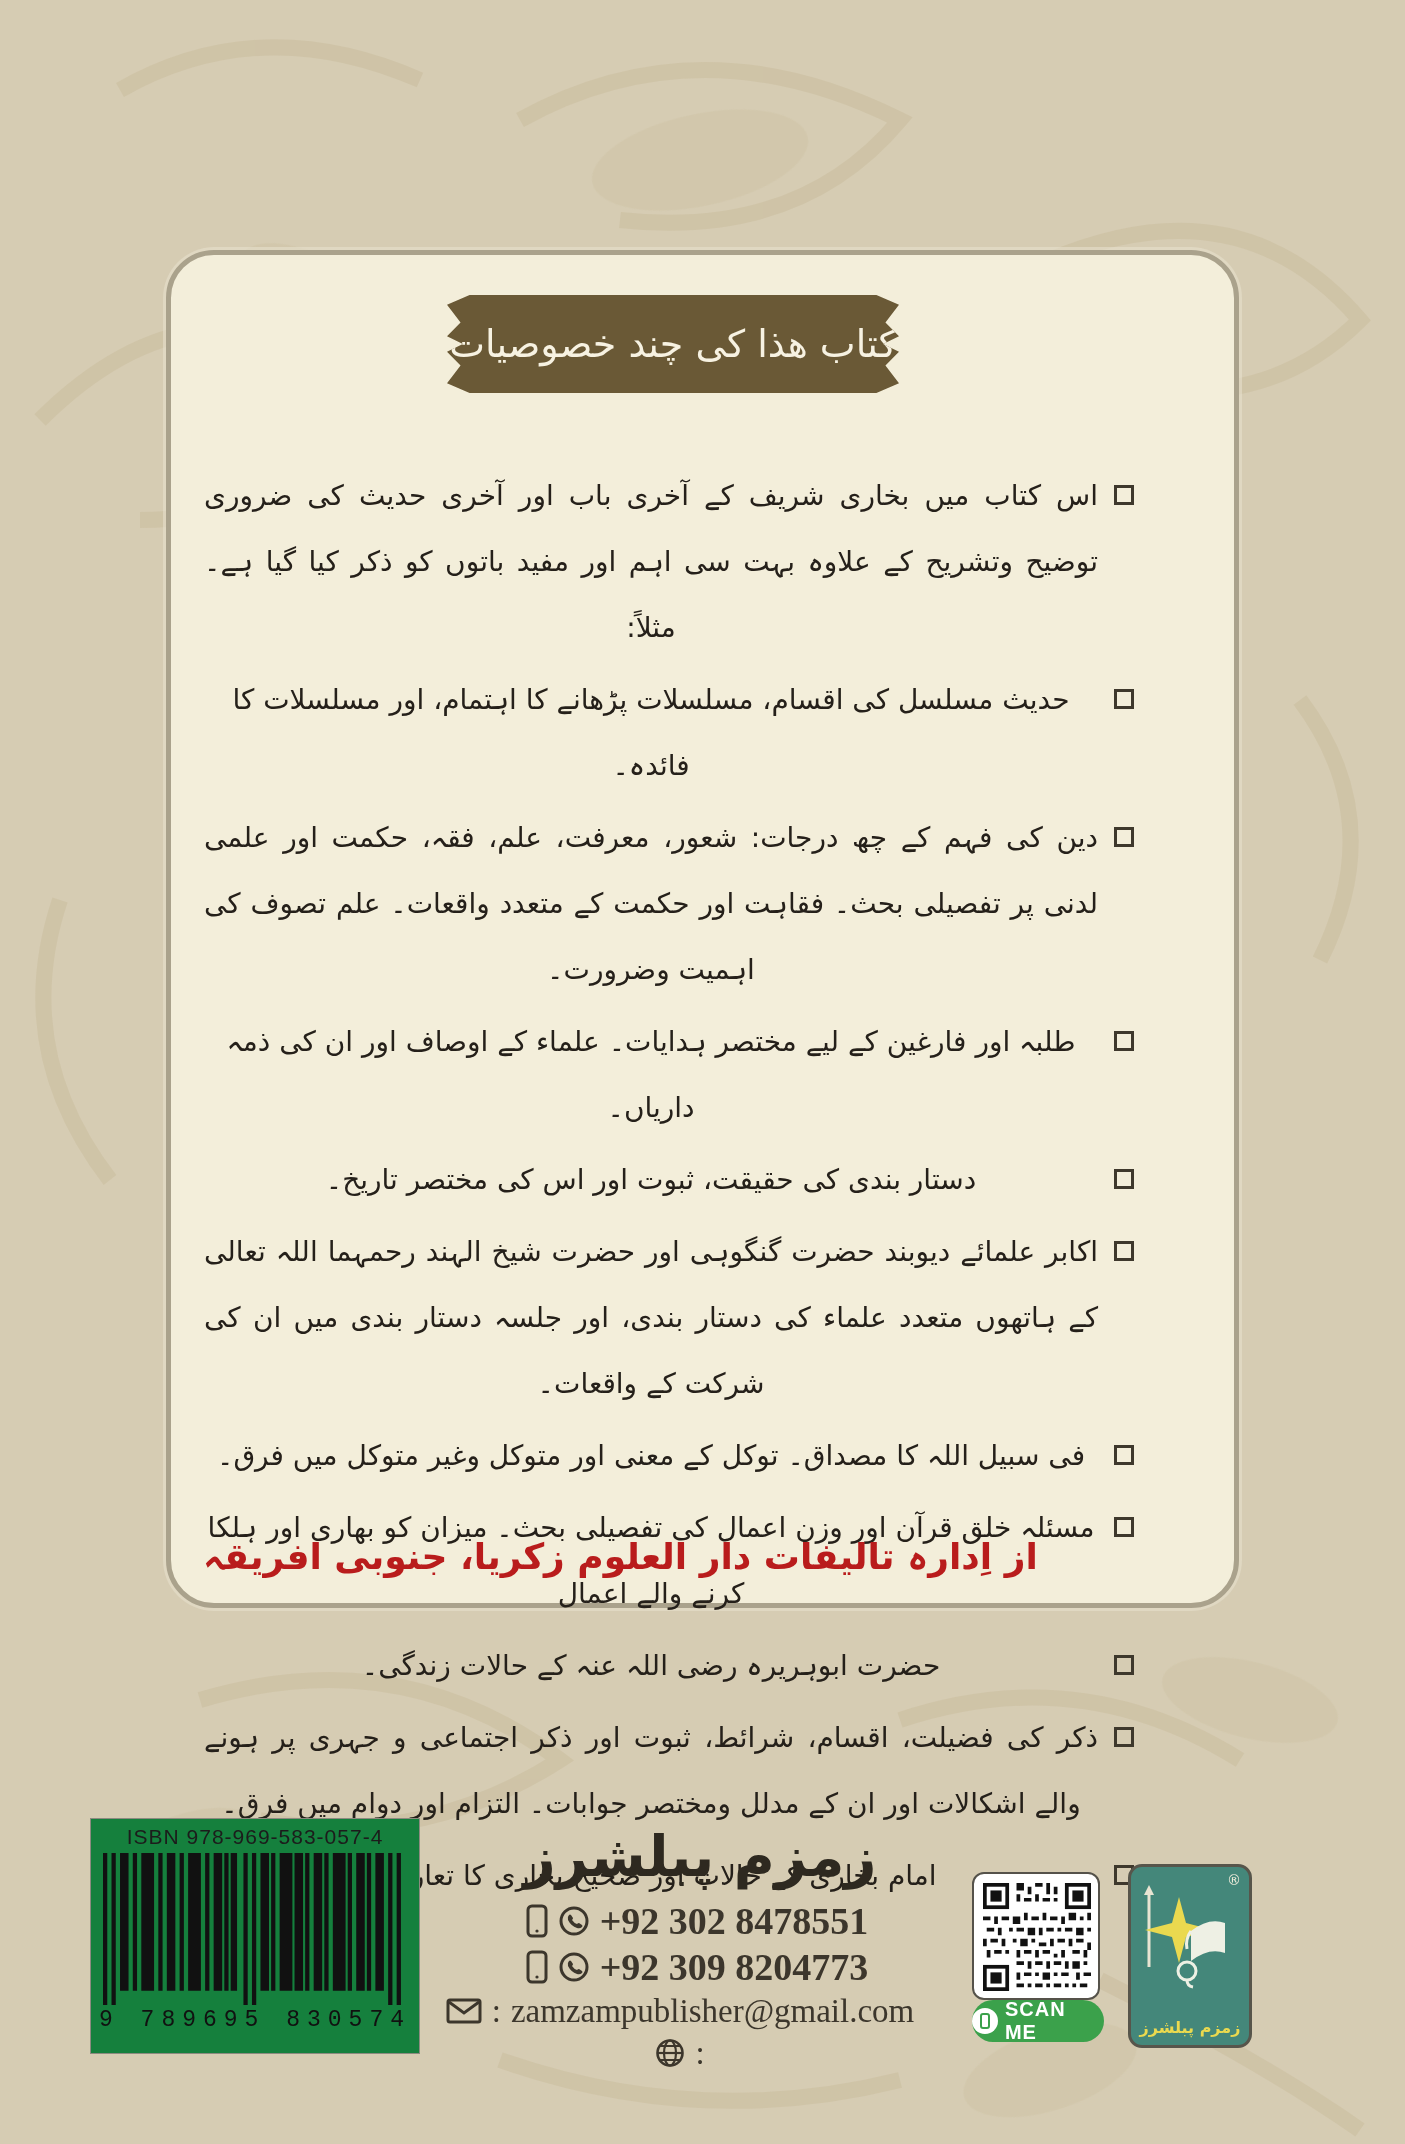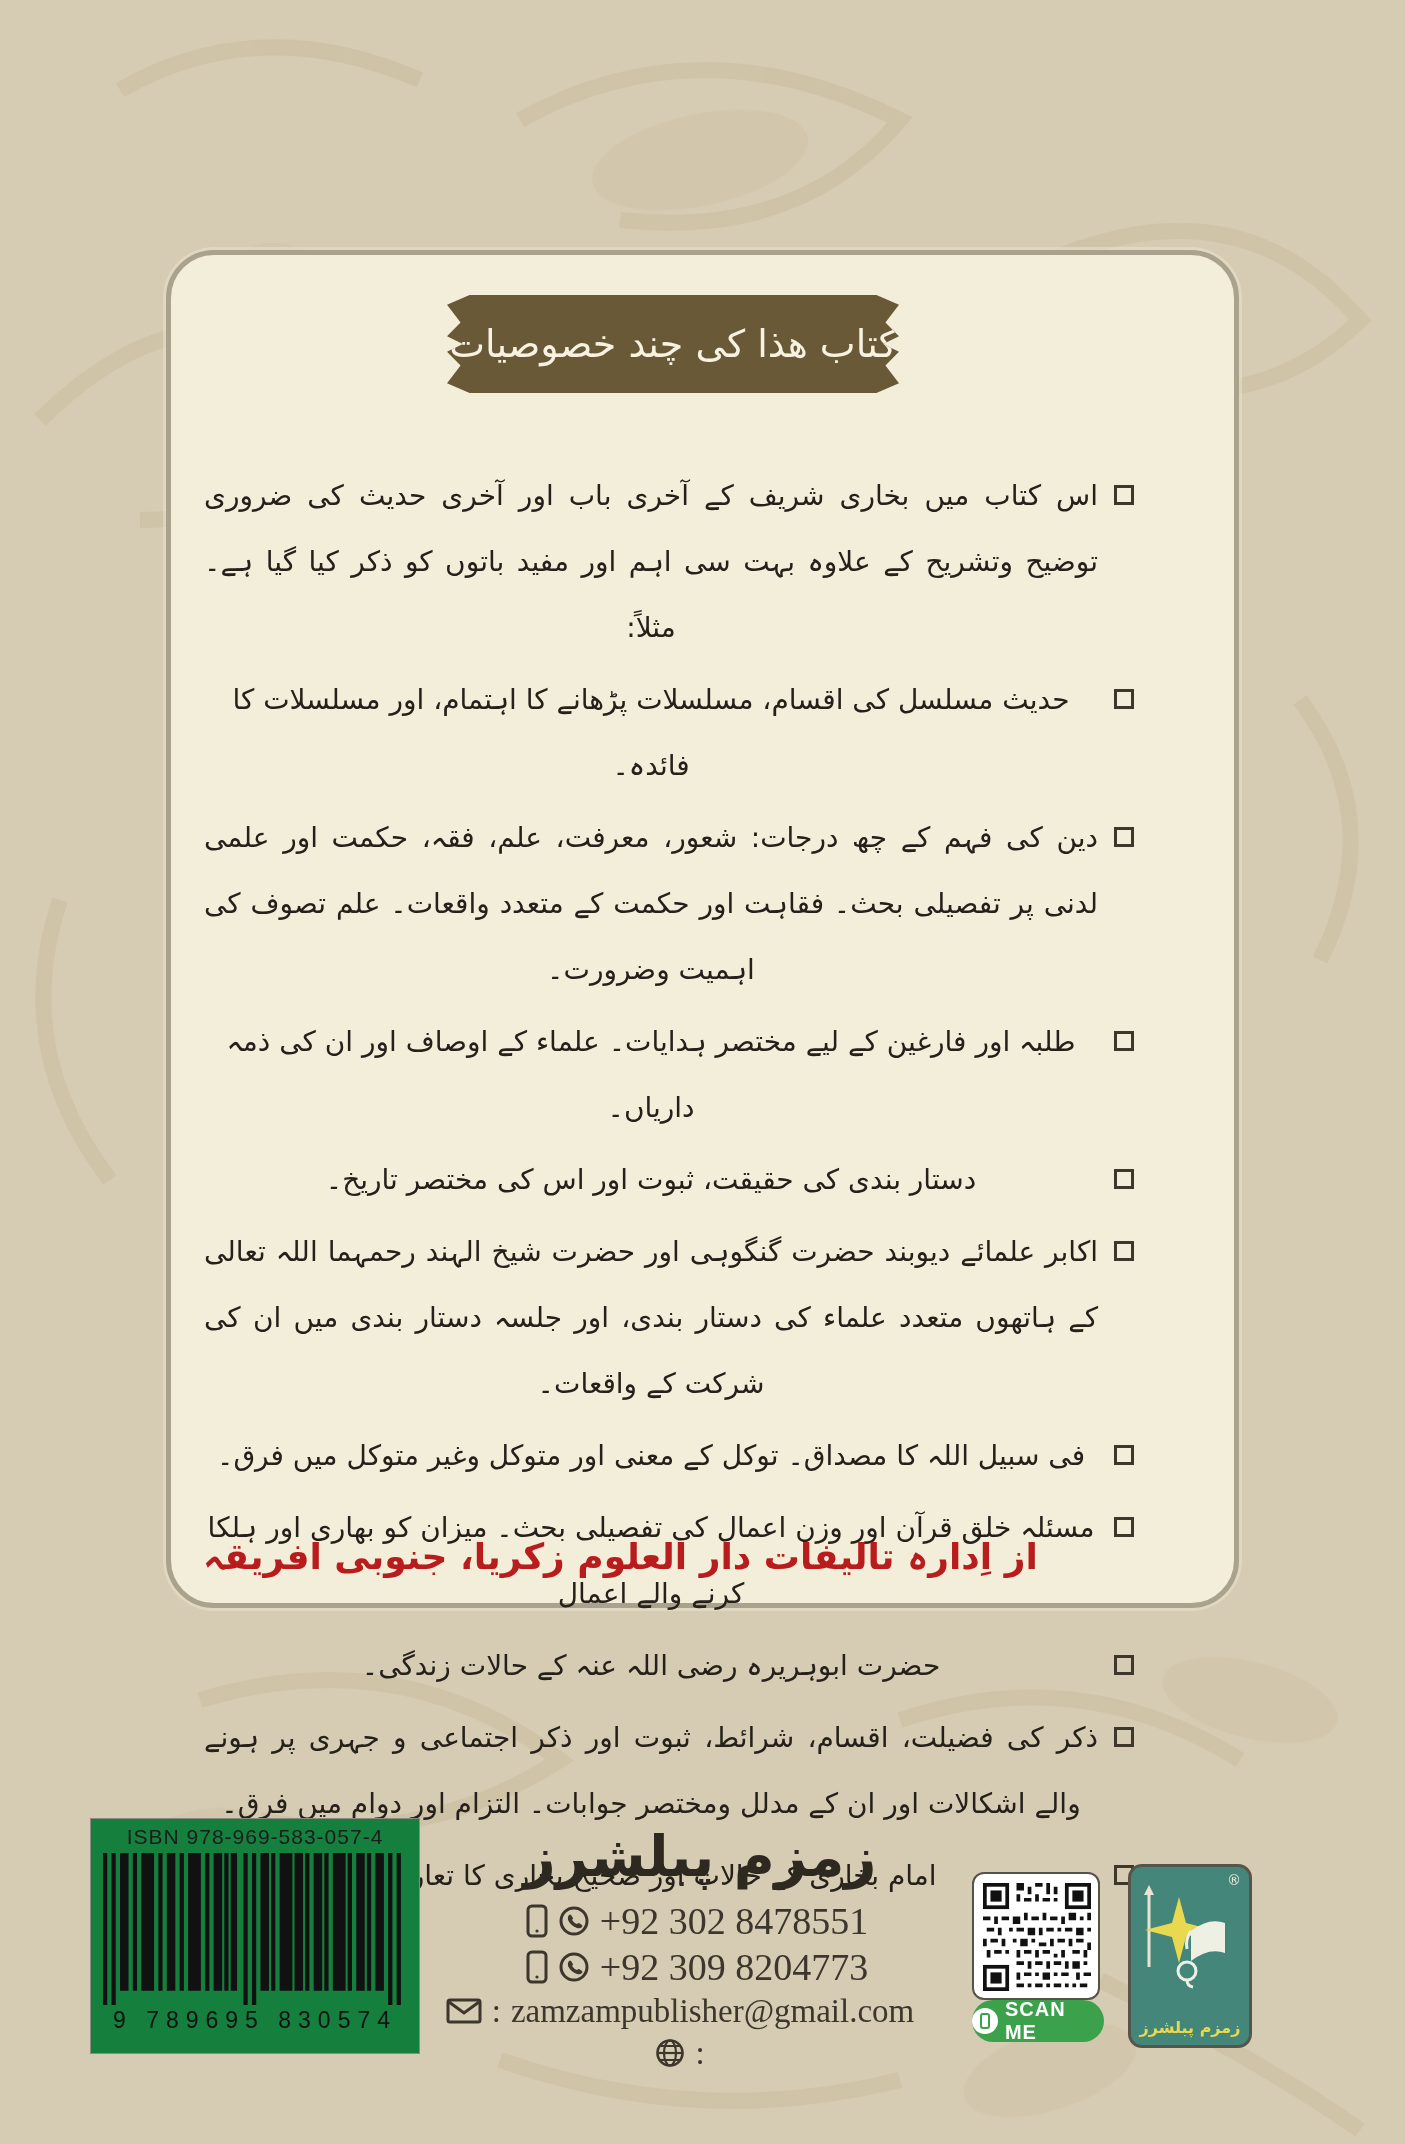--- a/index.html
+++ b/index.html
@@ -45,31 +45,31 @@
     color:#b91c1c;font-size:36px;font-weight:bold;
   }
   
   .barcode{
     position:absolute;left:90px;top:1818px;width:330px;height:236px;z-index:2;
     background:#15803d;border:1px solid #8d8a80;box-sizing:border-box;
     padding:6px 12px 4px;display:flex;flex-direction:column;align-items:center;
   }
   .isbn-label{font-family:"Liberation Sans",sans-serif;font-size:21px;color:#1c1c1c;letter-spacing:1px;white-space:nowrap;}
   .bars{width:100%;height:152px;margin-top:4px;}
-  .isbn-digits{font-family:Liberation Sans, sans-serif;font-size:23px;color:#111;letter-spacing:7px;margin-top:2px;white-space:nowrap;}
+  .isbn-digits{font-family:Liberation Mono, monospace;font-size:23px;color:#111;letter-spacing:7px;margin-top:2px;white-space:nowrap;}
   .pubname{
     position:absolute;left:460px;top:1824px;width:480px;z-index:2;
     text-align:center;font-size:56px;font-weight:bold;color:#2e2920;direction:rtl;
   }
   .contact{
     position:absolute;left:420px;top:1898px;width:520px;z-index:2;
     display:flex;flex-direction:column;align-items:center;
   }
   .crow{display:flex;align-items:center;gap:10px;color:#3c362c;}
-  .crow.phone{font-family:"Liberation Serif",serif;font-weight:normal;font-size:38px;height:46px;padding-left:34px;}
+  .crow.phone{font-family:"Liberation Serif",serif;font-weight:bold;font-size:38px;height:46px;padding-left:34px;}
   .crow.web{font-family:"Liberation Serif",serif;font-size:33px;height:42px;}
   .crow svg{flex:0 0 auto;}
   .qr-wrap{position:absolute;left:972px;top:1872px;width:132px;z-index:2;}
   .qr-box{
     width:128px;height:128px;background:#fff;border:2px solid #55524a;border-radius:12px;
     box-sizing:border-box;padding:9px;
   }
   .scan-pill{
     width:132px;height:42px;background:#3ba14b;border-radius:21px;
     display:flex;align-items:center;justify-content:center;gap:7px;

